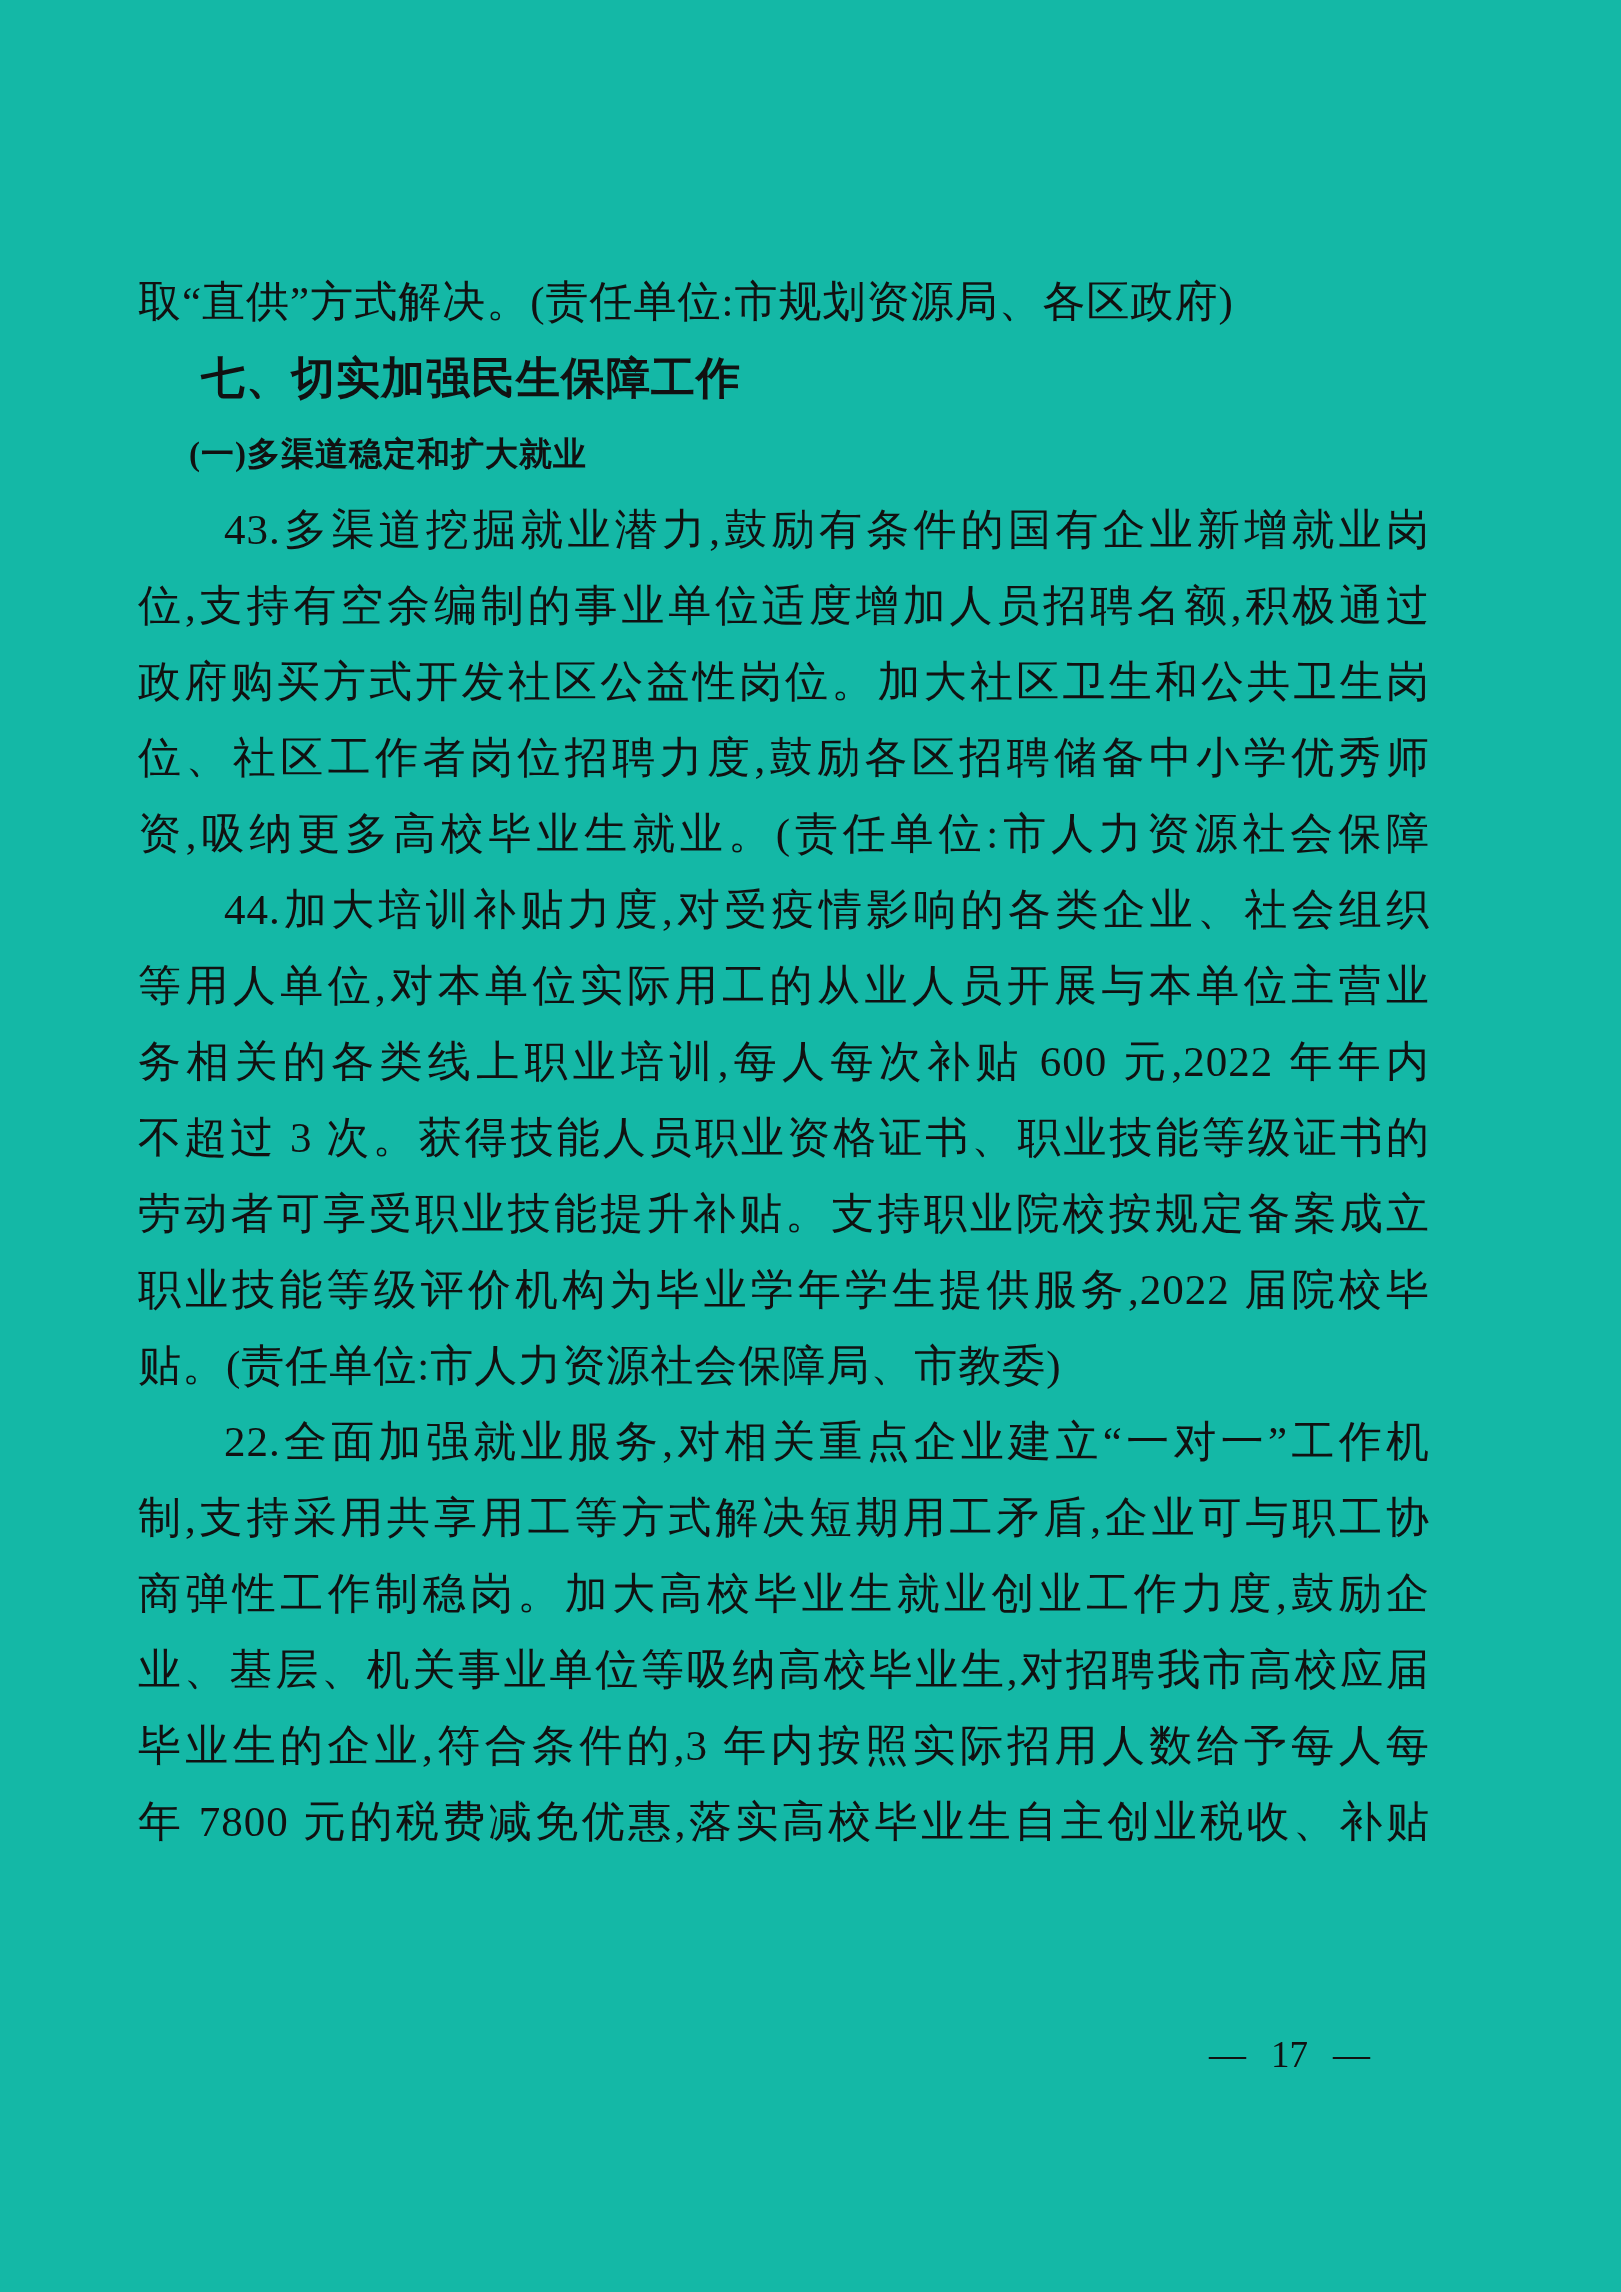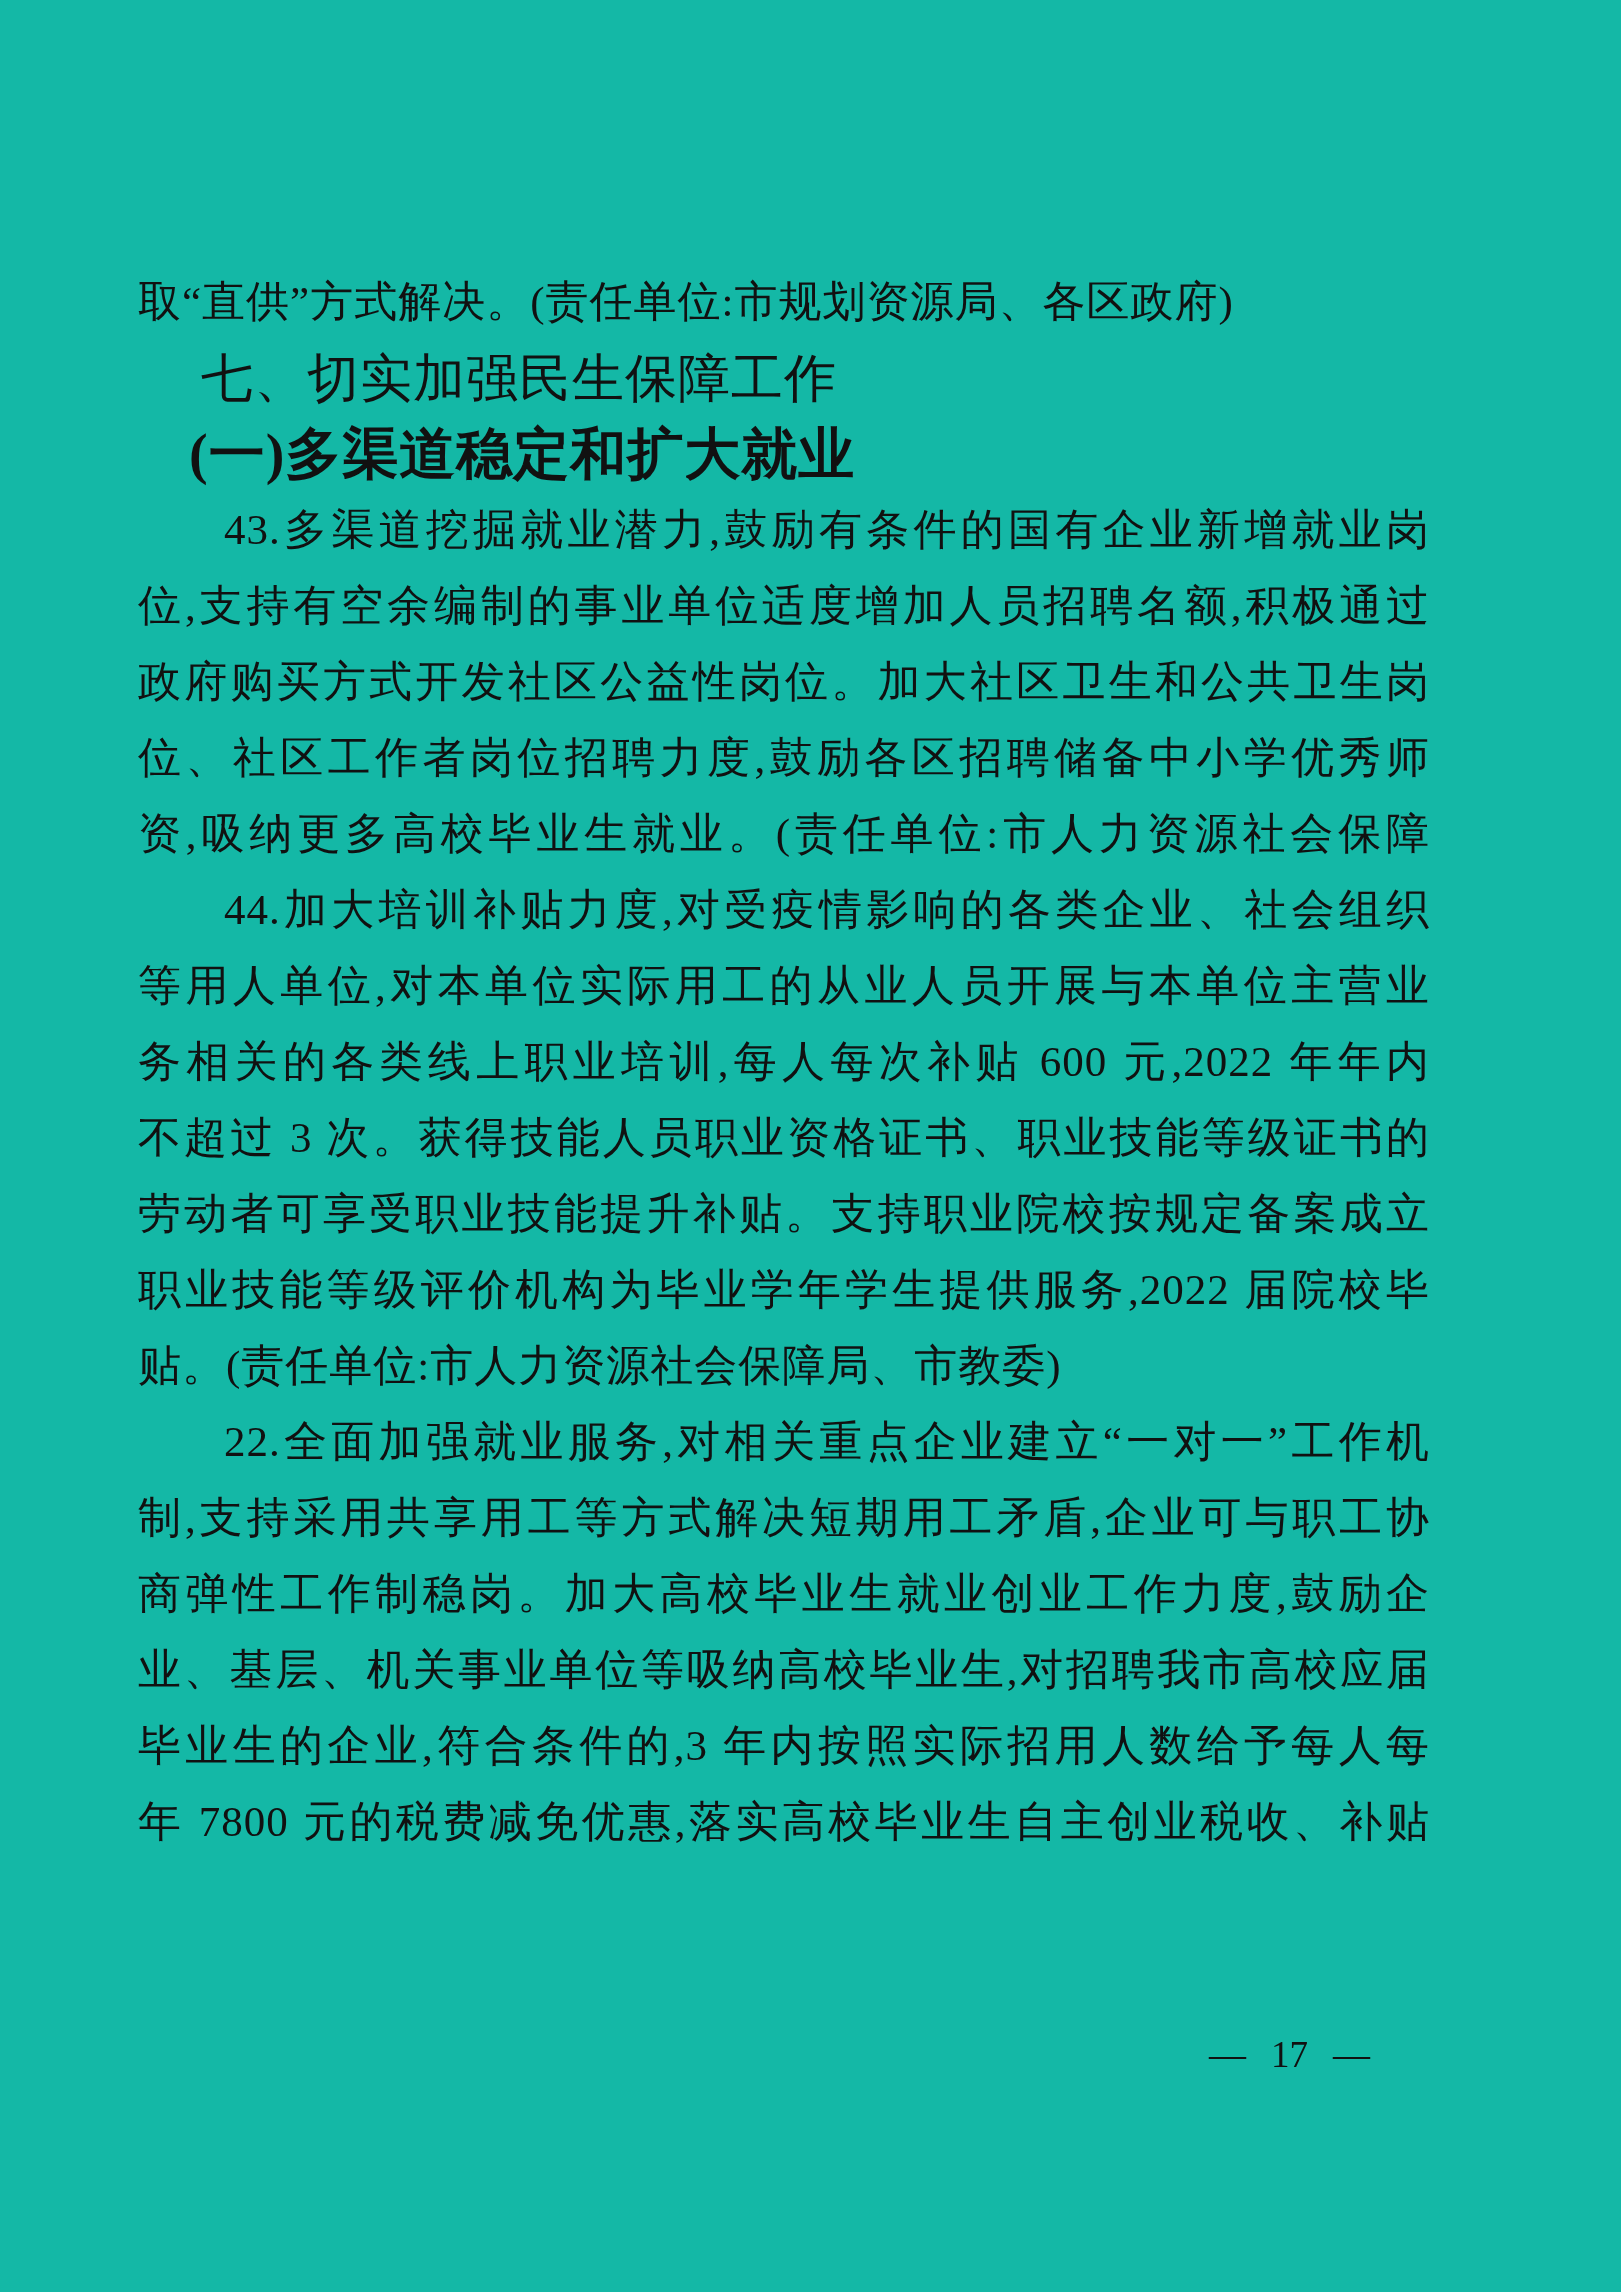--- a/index.html
+++ b/index.html
@@ -33,28 +33,28 @@
   
   .line.fill {
     white-space: normal;
     text-align: justify;
     text-align-last: justify;
     text-justify: inter-ideograph;
   }
   .line.indent { text-indent: 86px; }
   .block.section-heading .line {
     font-family: "Liberation Sans", "DejaVu Sans", sans-serif;
-    font-weight: 400;
+    font-weight: 700;
     text-indent: 63px;
-    font-size: 52px;
+    font-size: 44px;
   }
   .block.subsection-heading .line {
     font-weight: 700;
     text-indent: 51px;
-    font-size: 56px;
+    font-size: 33px;
   }
   .page-footer {
     position: absolute;
     top: 2029px;
     right: 251px;
     height: 51px;
     line-height: 51px;
     font-size: 37px;
     word-spacing: 15.7px;
     color: #111111;

